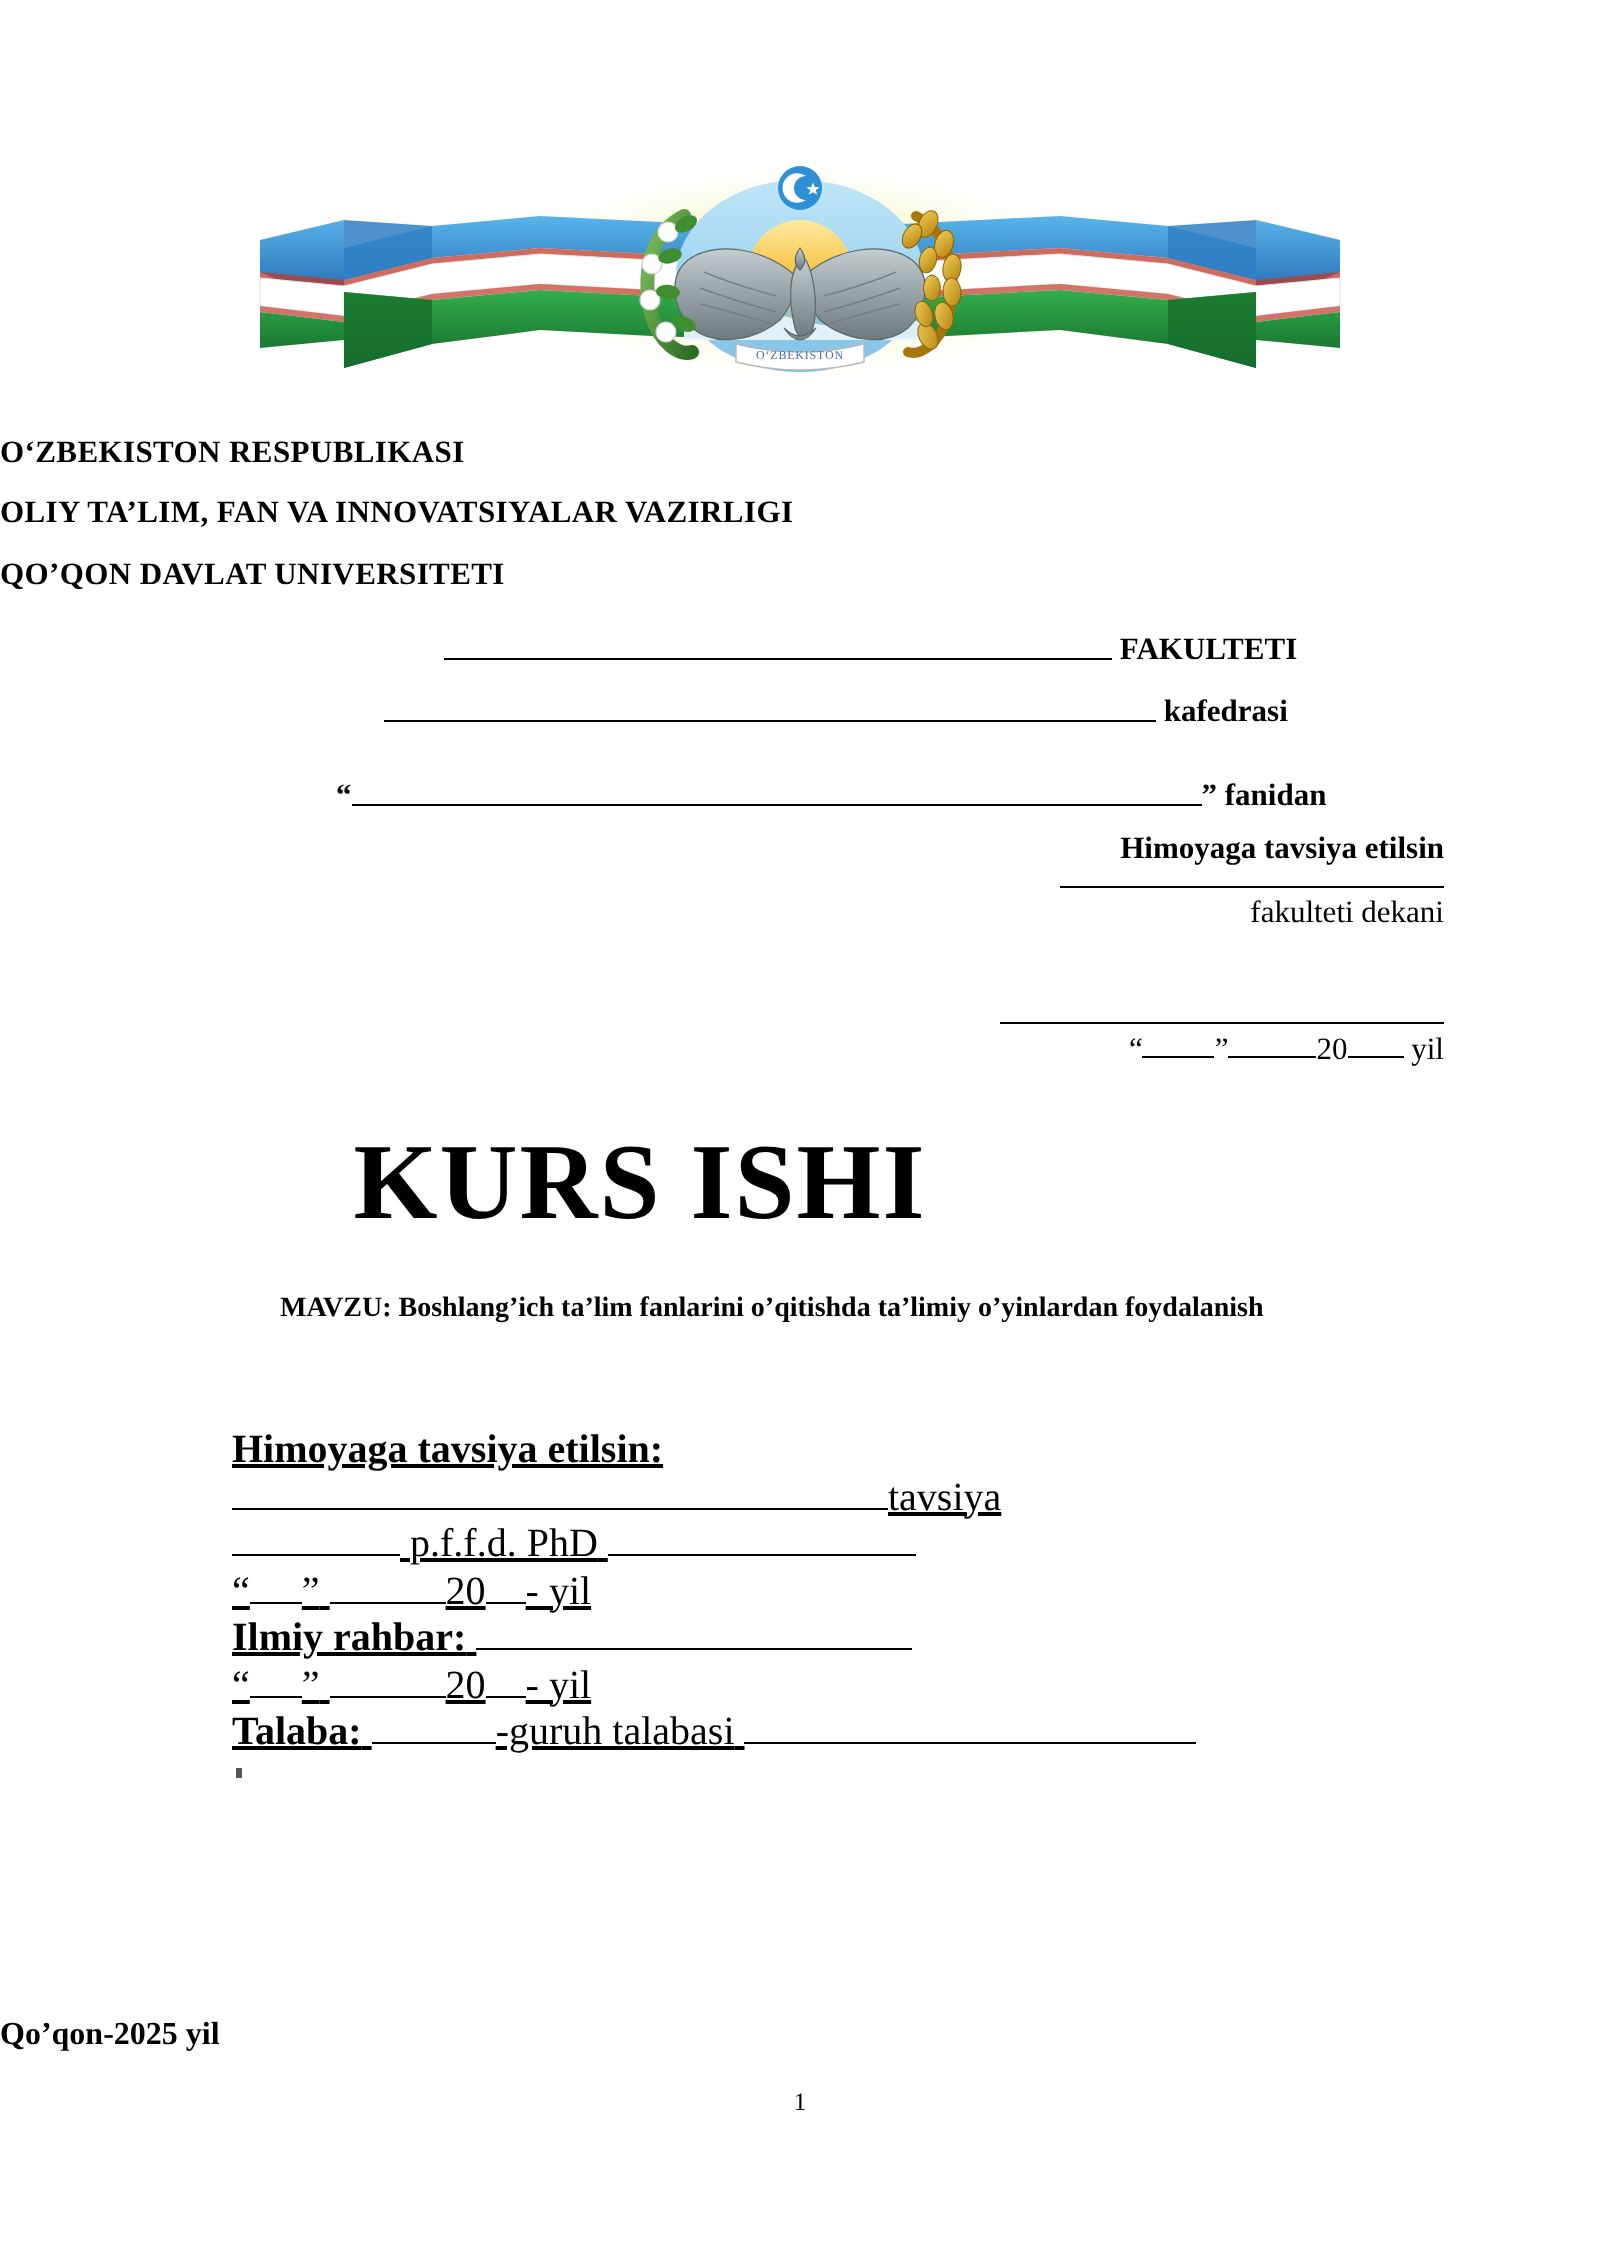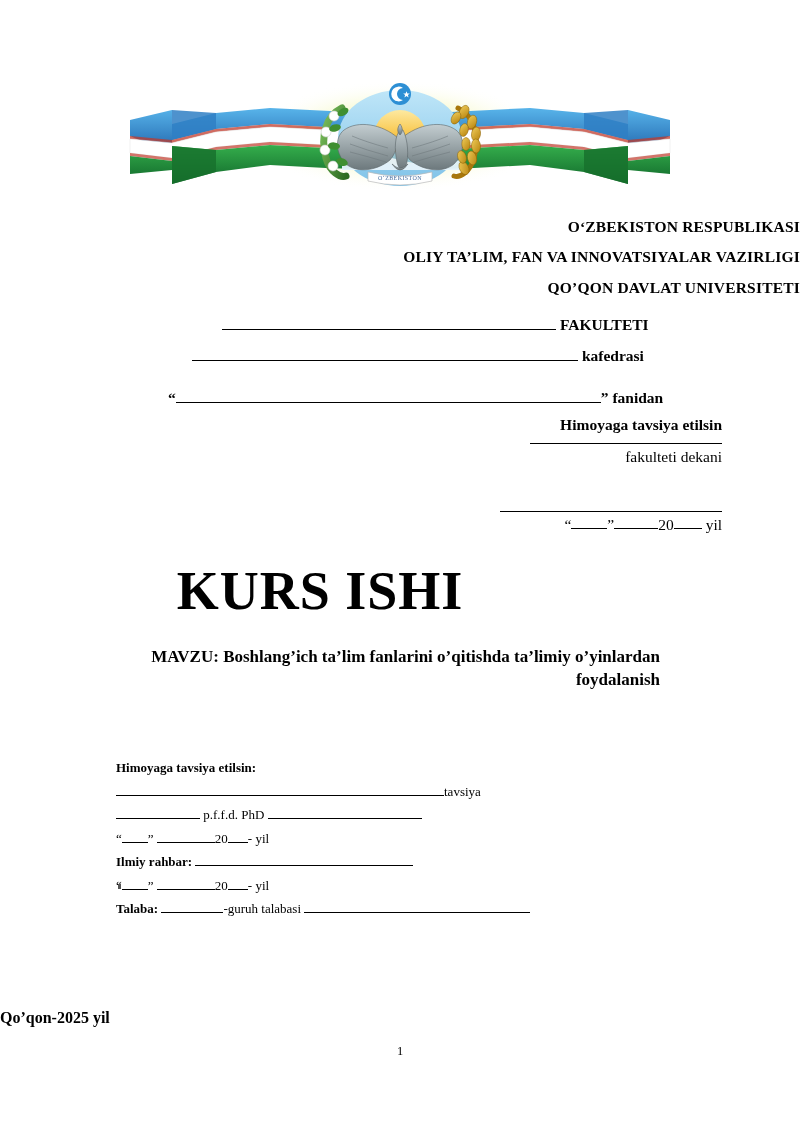--- a/index.html
+++ b/index.html
@@ -34,21 +34,21 @@
     justify-content: center;
     align-items: center;
   }
   .emblem-svg { display: block; }
 
   
   .hdr {
     position: absolute;
     left: 0;
     width: 800px;
-    text-align: right;
+    text-align: left;
     font-weight: bold;
     font-size: 15.5px;
     letter-spacing: 0.2px;
   }
   .hdr1 { top: 218px; }
   .hdr2 { top: 248px; }
   .hdr3 { top: 279px; }
 
   
   .blankrow {
@@ -108,35 +108,36 @@
     font-size: 54px;
     letter-spacing: 1px;
   }
 
   
   .subject {
     position: absolute;
     left: 140px;
     top: 646px;
     width: 520px;
-    text-align: right;
-    font-weight: bold;
-    font-size: 17px;
+    text-align: left;
+    font-weight: bold;
+    font-size: 14px;
     line-height: 1.34;
   }
 
   
   .sig {
     position: absolute;
     left: 116px;
-    top: 758px;
+    top: 710px;
     width: 600px;
-    font-size: 13px;
+    font-size: 20px;
     line-height: 1.52;
     white-space: nowrap;
+    text-decoration: underline;
   }
   .sig .b { font-weight: bold; }
   .sig .n { font-weight: normal; }
   .sig-line { height: 23.5px; }
   .sig .ul { border-bottom: 1.5px solid #000; }
 
   .stray-mark {
     position: absolute;
     left: 118px;
     top: 884px;

